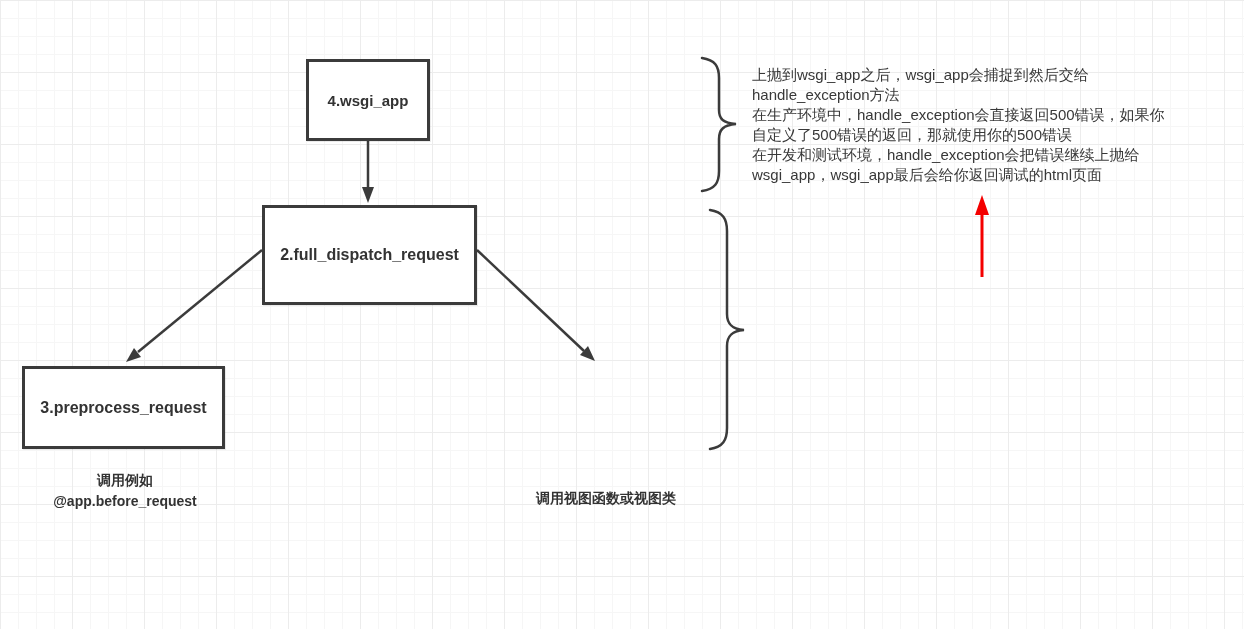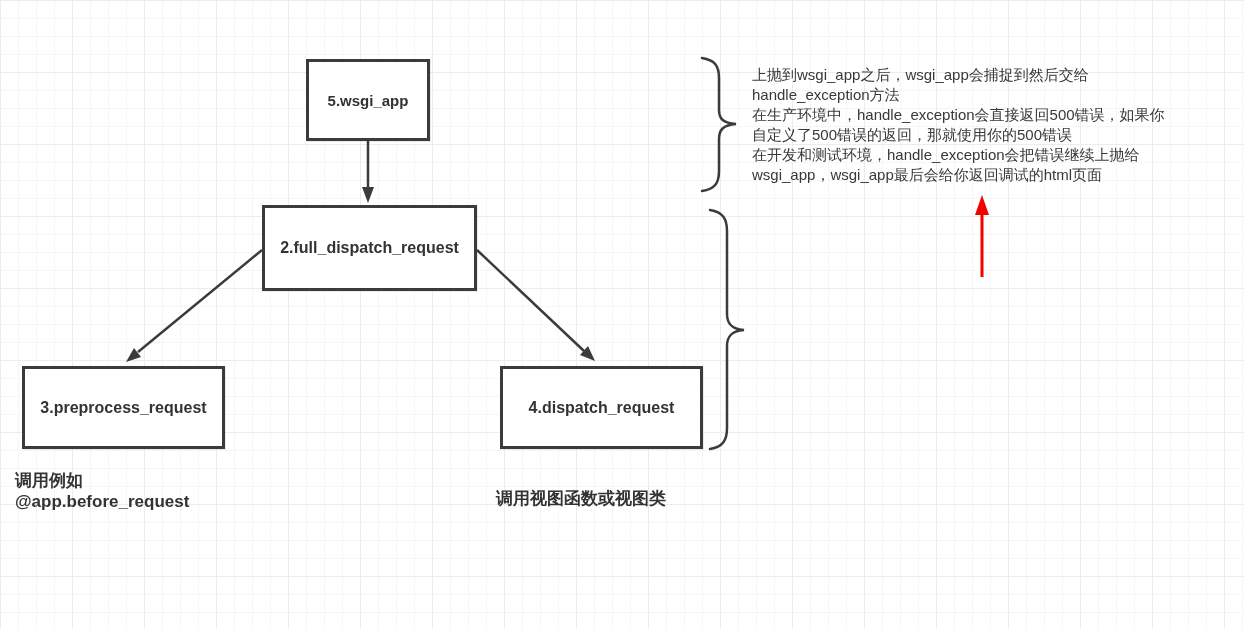--- a/index.html
+++ b/index.html
@@ -27,29 +27,29 @@
     display: flex;
     align-items: center;
     justify-content: center;
     font-weight: bold;
     font-size: 15px;
     color: #333333;
     white-space: nowrap;
     box-shadow: 1px 1px 0 rgba(0,0,0,0.08);
   }
   .node-1 { left: 306px; top: 59px;  width: 124px; height: 82px; }
-  .node-2 { left: 262px; top: 205px; width: 215px; height: 86px; font-size: 16px; }
+  .node-2 { left: 262px; top: 205px; width: 215px; height: 100px; font-size: 16px; }
   .node-3 { left: 22px;  top: 366px; width: 203px; height: 83px; font-size: 16px; }
   .node-4 { left: 500px; top: 366px; width: 203px; height: 83px; font-size: 16px; }
   .caption {
     position: absolute;
     font-weight: bold;
-    font-size: 17px;
+    font-size: 14px;
     color: #333333;
-    text-align: left;
+    text-align: center;
     line-height: 21px;
     white-space: pre-line;
   }
   .caption-1 { left: 15px;  top: 470px; width: 220px; }
   .caption-2 { left: 496px; top: 488px; width: 220px; }
   .annotation {
     position: absolute;
     font-weight: normal;
     color: #383838;
     white-space: pre-line;
@@ -92,30 +92,27 @@
 
     <path class="stroke-dark" stroke-linecap="round" d="M 710 210 C 723 212 727 219 727 231 L 727 314 C 727 323 731 329 744 330 C 731 331 727 337 727 346 L 727 428 C 727 440 723 447 710 449"></path>
 
     <g>
       <line class="stroke-red" x1="982" y1="277" x2="982" y2="214"></line>
       <polygon class="fill-red" points="982,195 975,215 989,215"></polygon>
     </g>
   </svg>
 
   <div class="node node-1">
-    <span>5.wsgi_app</span>
+    <span>4.wsgi_app</span>
   </div>
   <div class="node node-2">
     <span>2.full_dispatch_request</span>
   </div>
   <div class="node node-3">
     <span>3.preprocess_request</span>
-  </div>
-  <div class="node node-4">
-    <span>4.dispatch_request</span>
   </div>
 
   <div class="caption caption-1">调用例如
 @app.before_request</div>
   <div class="caption caption-2">调用视图函数或视图类</div>
 
   <div class="annotation annotation-1">上抛到wsgi_app之后，wsgi_app会捕捉到然后交给
 handle_exception方法
 在生产环境中，handle_exception会直接返回500错误，如果你
 自定义了500错误的返回，那就使用你的500错误

